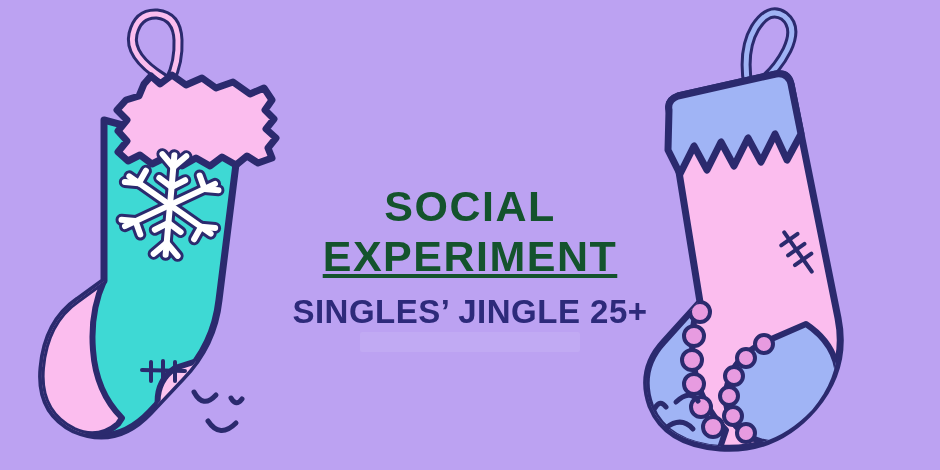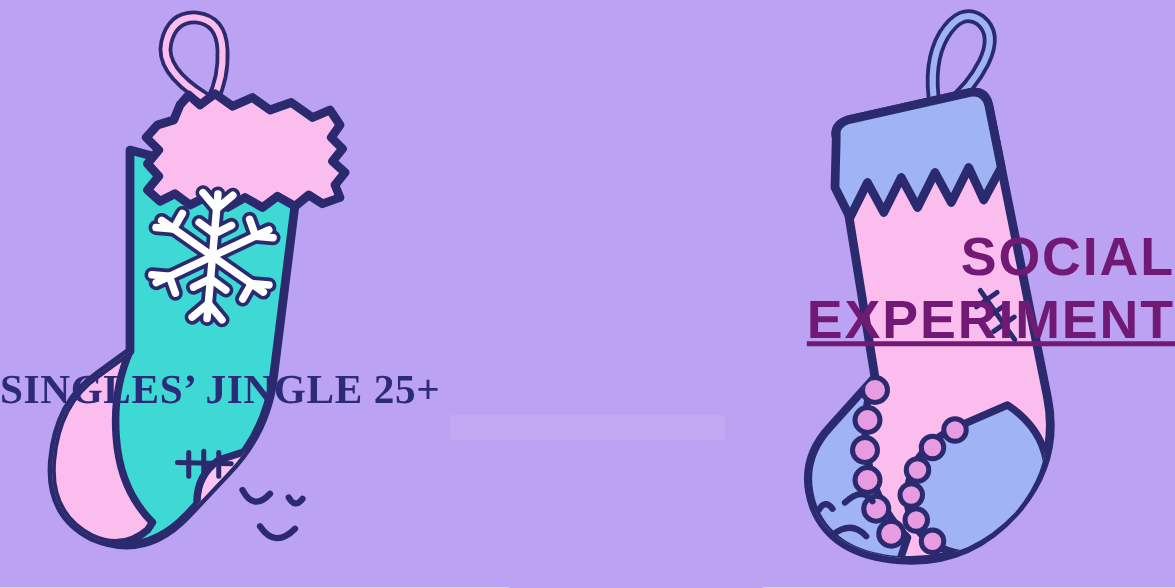--- a/index.html
+++ b/index.html
@@ -46,42 +46,41 @@
     top: 0;
     width: 940px;
     height: 470px;
     display: flex;
     flex-direction: column;
     align-items: center;
     justify-content: flex-start;
     pointer-events: none;
   }
   .title-line {
-    color: #701a75;
+    color: #14532d;
     font-weight: bold;
     font-size: 43px;
     line-height: 50px;
     letter-spacing: 1.5px;
-    text-align: right;
+    text-align: center;
     width: 100%;
     white-space: nowrap;
   }
   #title-line-1 { margin-top: 181px; }
   #title-line-2 { margin-top: 0px; text-decoration: underline; }
   #subtitle {
     color: #2d2a7a;
     font-weight: bold;
     font-size: 33px;
     line-height: 40px;
     letter-spacing: 0.5px;
-    text-align: left;
+    text-align: center;
     width: 100%;
     white-space: nowrap;
     margin-top: 11px;
-    font-family: Liberation Serif, serif;
   }
 </style>
 </head>
 <body>
 
 <div id="poster">
 
   <div id="bg-layer"></div>
 
   <div id="art-layer">

